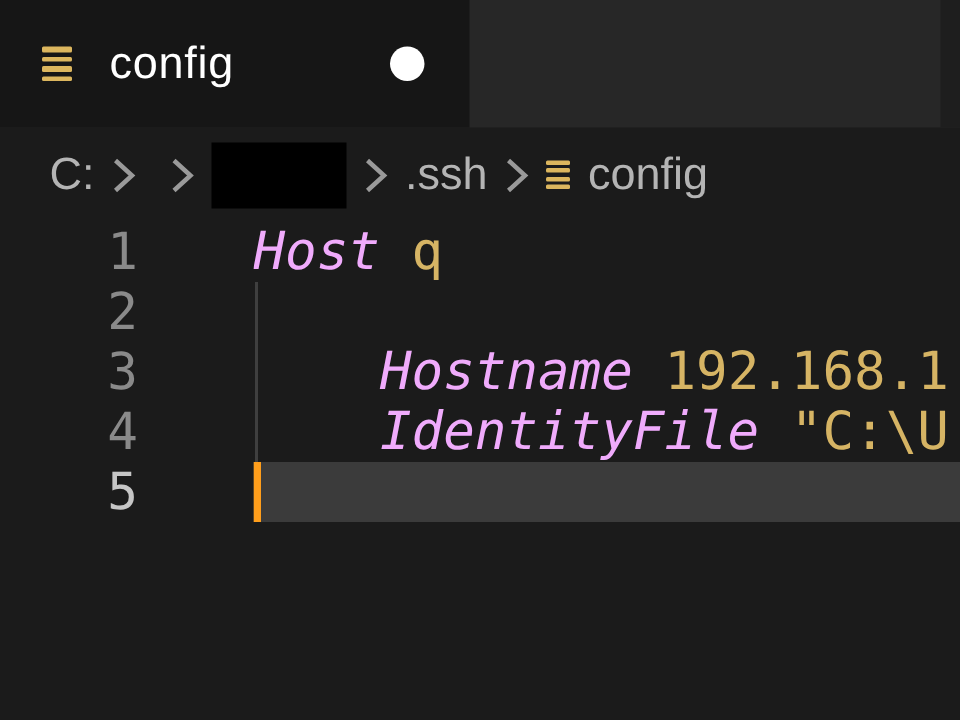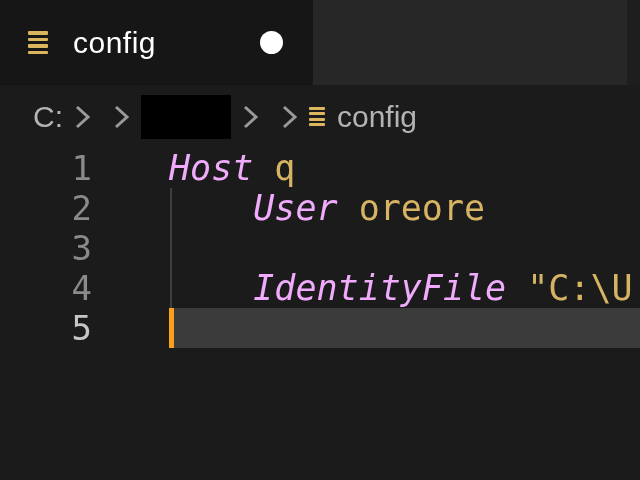--- a/index.html
+++ b/index.html
@@ -126,20 +126,21 @@
     <svg width="17" height="28" viewBox="0 0 17 28">
         <polyline points="3,4 14,14 3,24" fill="none" stroke="#9a9a9a" stroke-width="3"></polyline>
       </svg>
   </span>
   <span class="redaction"></span>
   <span class="chev">
     <svg width="17" height="28" viewBox="0 0 17 28">
         <polyline points="3,4 14,14 3,24" fill="none" stroke="#9a9a9a" stroke-width="3"></polyline>
       </svg>
   </span>
+  <span class="crumb">.ssh</span>
   <span class="chev">
     <svg width="17" height="28" viewBox="0 0 17 28">
         <polyline points="3,4 14,14 3,24" fill="none" stroke="#9a9a9a" stroke-width="3"></polyline>
       </svg>
   </span>
   <span class="crumb-file">
     <span class="crumb-icon">
       <i></i>
         <i></i>
         <i></i>
@@ -152,25 +153,25 @@
 <div class="editor">
   <div class="indent-guide"></div>
 
   <div class="line">
     <span class="num">1</span>
     <span class="code"><span class="kw">Host</span><span class="val"> q</span></span>
   </div>
 
   <div class="line">
     <span class="num">2</span>
-    <span class="code"><span class="kw">    User</span><span class="val"> oreore</span></span>
   </div>
 
   <div class="line">
     <span class="num">3</span>
+    <span class="code"><span class="kw">    Hostname</span><span class="val"> 192.168.1</span></span>
   </div>
 
   <div class="line">
     <span class="num">4</span>
     <span class="code"><span class="kw">    IdentityFile</span><span class="val"> "C:\U</span></span>
   </div>
 
   <div class="line active">
     <span class="num">5</span>
     <span class="code"><span class="cursor"></span><span class="kw"></span><span class="val"></span></span>

